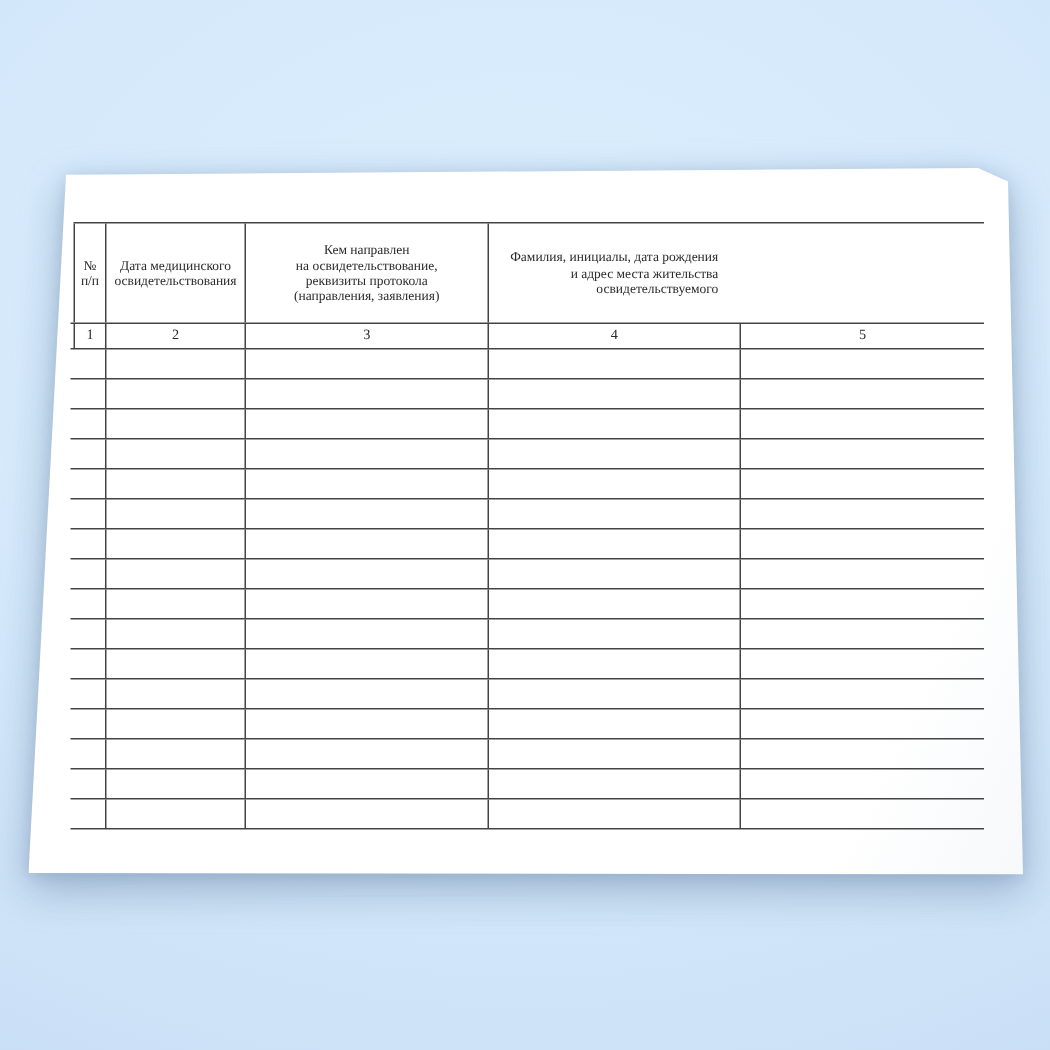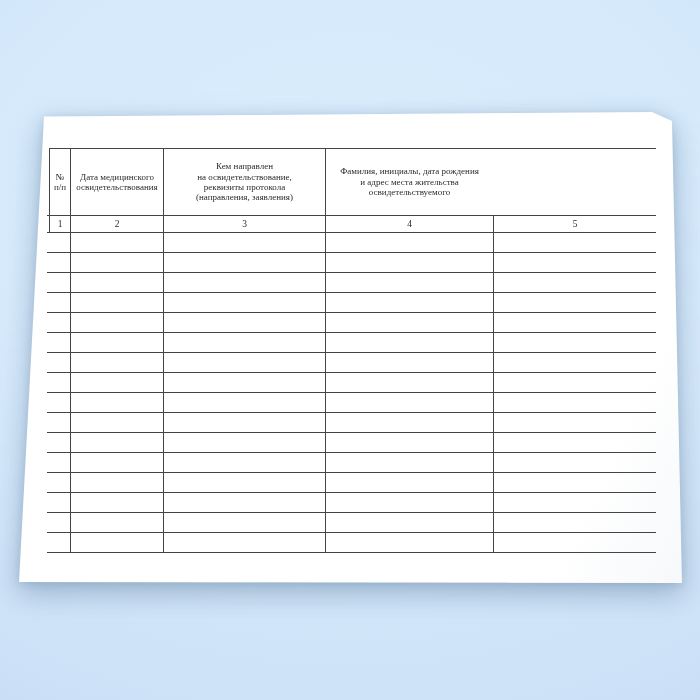--- a/index.html
+++ b/index.html
@@ -41,21 +41,21 @@
   .row .c + .c{border-left:1px solid #444;}
   .hrow{height:67px;font-size:9px;line-height:10.4px;}
   .hrow .c:first-child{border-left:1px solid #444;}
   .nrow{height:17px;font-size:9.5px;line-height:15px;}
   .nrow .c:first-child{border-left:1px solid #444;}
   .brow{height:20px;}
   
   .row .c:nth-child(1){width:21px;}
   .row .c:nth-child(2){width:93px;}
   .row .c:nth-child(3){width:162px;}
-  .row .c:nth-child(4){width:168px;}
+  .row .c:nth-child(4){width:168px;text-align:right;}
   .row .c:nth-child(5){width:163px;}
 </style>
 </head>
 <body>
 
 <div class="stage">
   <div class="paper-wrap">
     <div class="paper"></div>
   </div>
 

